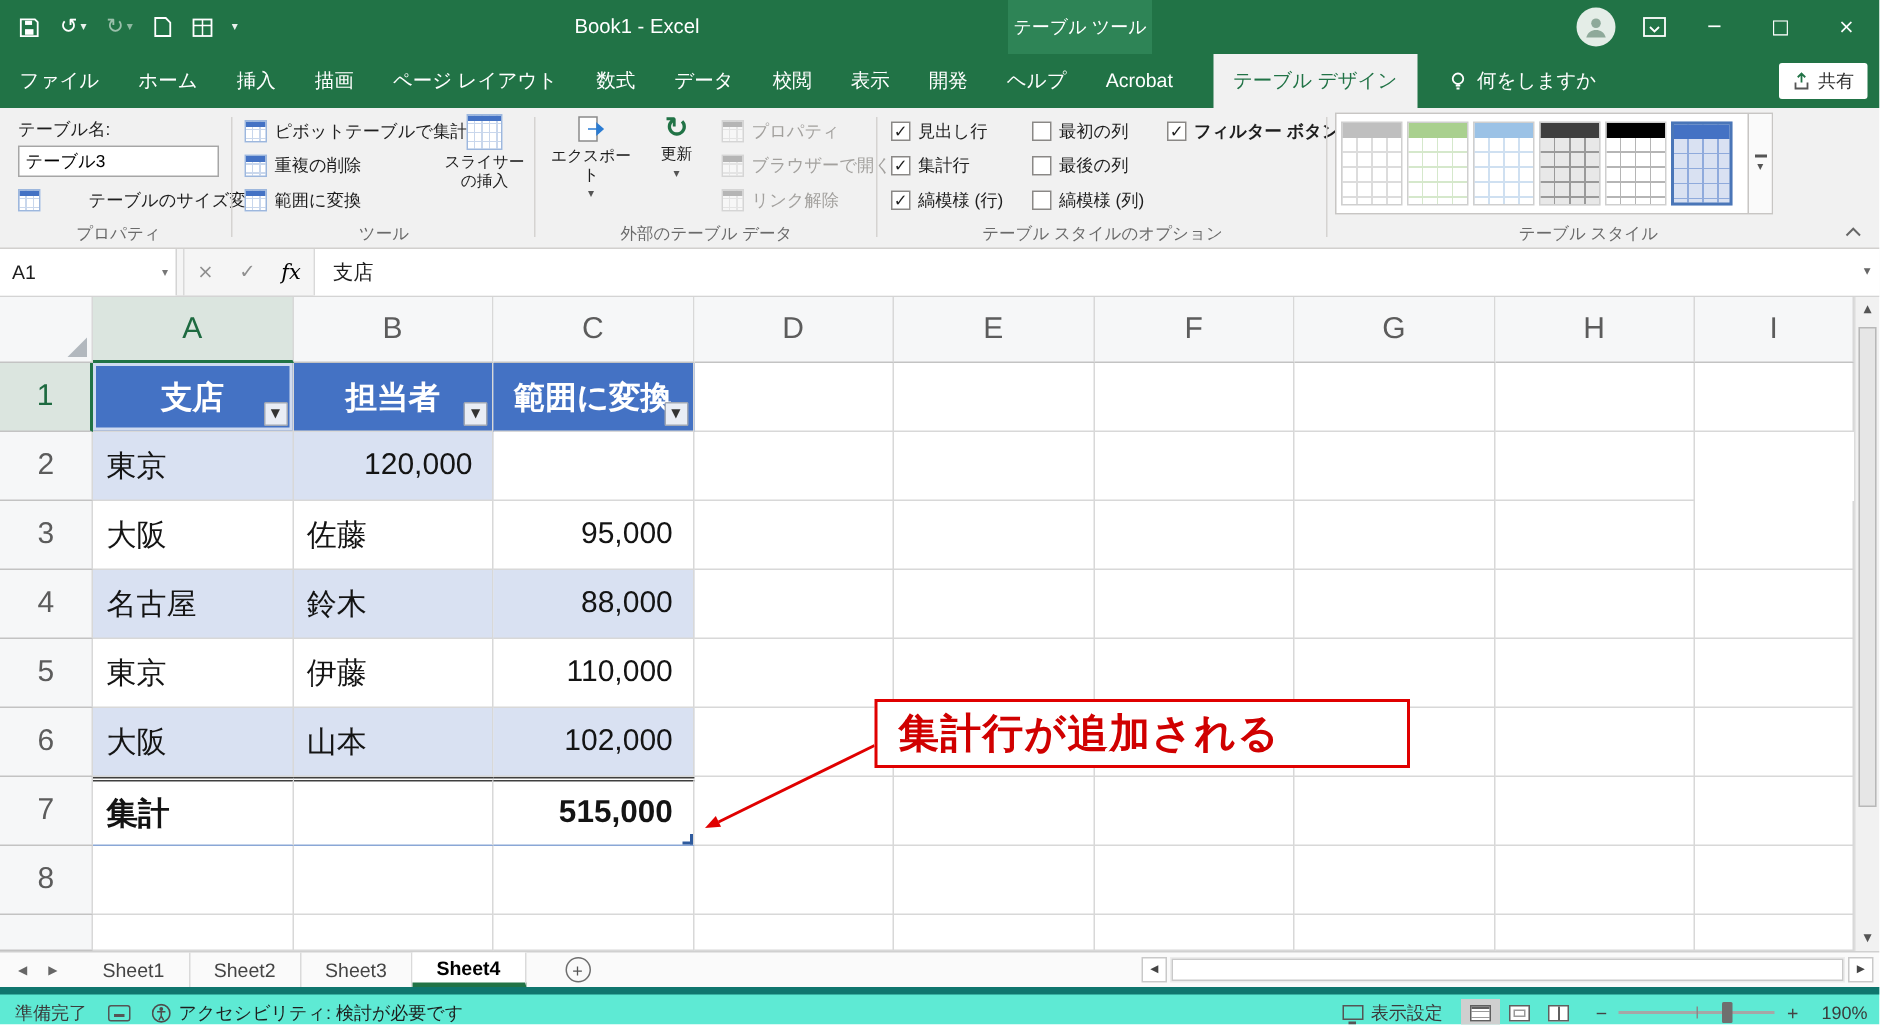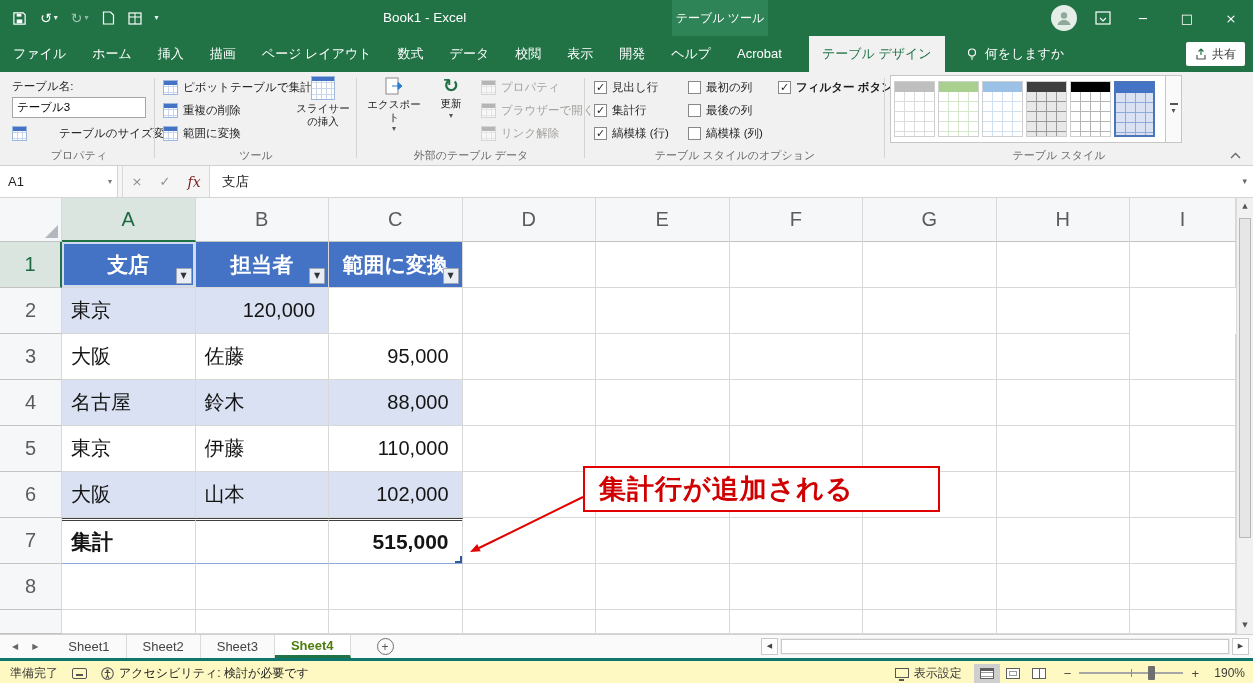--- a/index.html
+++ b/index.html
@@ -61,21 +61,21 @@
   .gmore .bar { width:8px; height:1.5px; background:#555; }
   .collapse { position:absolute; right:12px; bottom:4px; }
 
   
   .fbar { position:absolute; top:166px; left:0; width:100%; height:32px; background:#f5f5f5; border-bottom:1px solid #d4d4d4; display:flex; align-items:stretch; font-size:13px;justify-content:center; }
   .namebox { width:118px; background:#fff; border-right:1px solid #d4d4d4; display:flex; align-items:center; padding-left:8px; position:relative; }
   .namebox .dd { position:absolute; right:5px; font-size:8px; color:#777; }
   .fsep { width:5px; border-right:1px solid #d9d9d9; }
   .fbtns { display:flex; align-items:center; }
   .fbtn2 { width:28px; text-align:center; color:#8f8f8f; font-size:13px; }
-  .fxlbl { width:30px; text-align:center; color:#7f1d1d; font-style:italic; font-family:"DejaVu Serif","Liberation Serif",serif; font-size:14px; }
+  .fxlbl { width:30px; text-align:center; color:#000000; font-style:italic; font-family:"DejaVu Serif","Liberation Serif",serif; font-size:14px; }
   .fcontent { flex:1; background:#fff; border-left:1px solid #d9d9d9; display:flex; align-items:center; padding-left:12px; font-size:13.5px; position:relative; }
   .fexpand { position:absolute; right:6px; font-size:9px; color:#666; }
 
   
   .grid { position:absolute; top:198px; left:0; width:1236px; height:436px; background:#fff; overflow:hidden; font-size:20px; }
   .grow { display:grid; grid-template-columns:62px 133.5px 133.5px 133.5px 133.5px 133.5px 133.5px 133.5px 133.5px 1fr; height:46px; }
   .grow.hdr { height:44px; }
   .grow.partial { height:24px; }
   .chead,.rhead,.corner { background:#f6f7f8; color:#5c5c5c; display:flex; align-items:center; justify-content:center; font-size:20px; border-right:1px solid #d8d8d8; border-bottom:1px solid #c3c3c3; }
   .corner { position:relative; }
@@ -102,29 +102,29 @@
 
   
   .annobox { position:absolute; left:583px; top:466px; width:357px; height:46px; border:2px solid #e00000; background:#fff; color:#d00000; font-weight:bold; font-size:27px; display:flex; align-items:center; padding-left:14px; z-index:7; letter-spacing:1px; }
   .annosvg { position:absolute; left:0; top:0; width:1253px; height:683px; pointer-events:none; z-index:6; }
 
   
   .sheetbar { position:absolute; top:634px; left:0; width:100%; height:24px; background:#fafafa; border-top:1px solid #d0d0d0; display:flex; align-items:stretch; font-size:13px; color:#444; }
   .snav { display:flex; align-items:center; gap:14px; padding:0 14px 0 12px; color:#666; font-size:8px; }
   .stab { padding:0 16px; display:flex; align-items:center; border-right:1px solid #dadada; }
   .stab:first-of-type { border-left:1px solid #dadada; }
-  .stab.active { background:#fff; color:#4d7c0f; font-weight:bold; border-bottom:3px solid #217346; }
+  .stab.active { background:#fff; color:#000000; font-weight:bold; border-bottom:3px solid #217346; }
   .newsheet { width:17px; height:17px; border:1.5px solid #6e6e6e; border-radius:50%; color:#555; display:flex; align-items:center; justify-content:center; font-size:12px; margin:auto 0 auto 26px; }
   .hscroll { position:absolute; right:4px; top:637px; width:488px; height:18px; display:flex; align-items:center; }
   .hbtn { width:17px; height:17px; border:1px solid #c9c9c9; background:#fff; display:flex; align-items:center; justify-content:center; font-size:7px; color:#444; flex:none; }
   .htrack { flex:1; height:17px; background:#ececec; margin:0 2px; position:relative; }
   .hthumb { position:absolute; left:1px; top:1px; bottom:1px; right:1px; background:#fff; border:1px solid #c9c9c9; }
 
   
-  .statusbar { position:absolute; top:658px; left:0; width:100%; height:25px; background:#fef9c3; border-top:3px solid #0f766e; font-size:12px; color:#3b3b3b; }
+  .statusbar { position:absolute; top:658px; left:0; width:100%; height:25px; background:#5eead4; border-top:5px solid #0f766e; font-size:12px; color:#3b3b3b; }
   .stleft { position:absolute; left:10px; top:0; height:24px; display:flex; align-items:center; gap:14px; }
   .access { display:flex; align-items:center; gap:5px; color:#1e1e1e; }
   .stright { position:absolute; right:8px; top:0; height:24px; display:flex; align-items:center; gap:12px; }
   .dispset { display:flex; align-items:center; gap:5px; }
   .viewbtns { display:flex; }
   .vb { width:26px; height:19px; display:flex; align-items:center; justify-content:center; }
   .vb.active { background:#cfcfcf; }
   .vi { width:14px; height:11px; border:1px solid #5f5f5f; background:#fff; }
   .vi.norm { background-image:linear-gradient(#5f5f5f 0 2px, rgba(0,0,0,0) 2px), repeating-linear-gradient(to bottom, rgba(0,0,0,0) 0 3px, #9a9a9a 3px 4px); }
   .vi.layout { box-shadow:inset 0 0 0 2px #fff, inset 0 0 0 3px #9a9a9a; }

